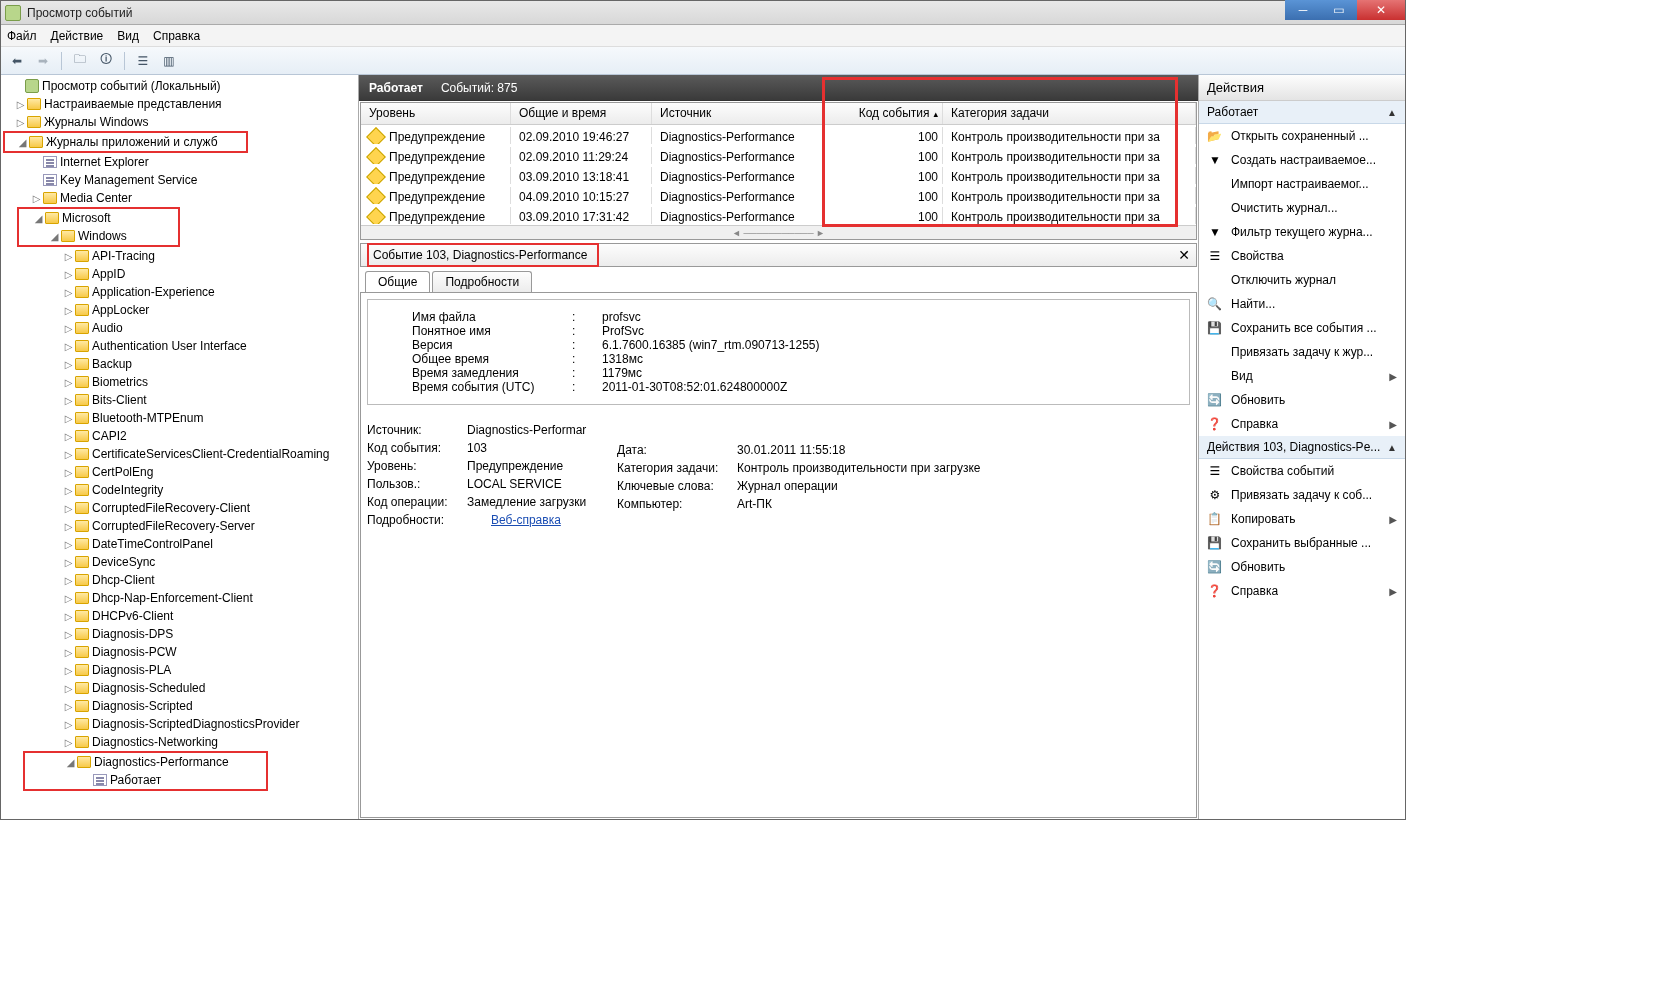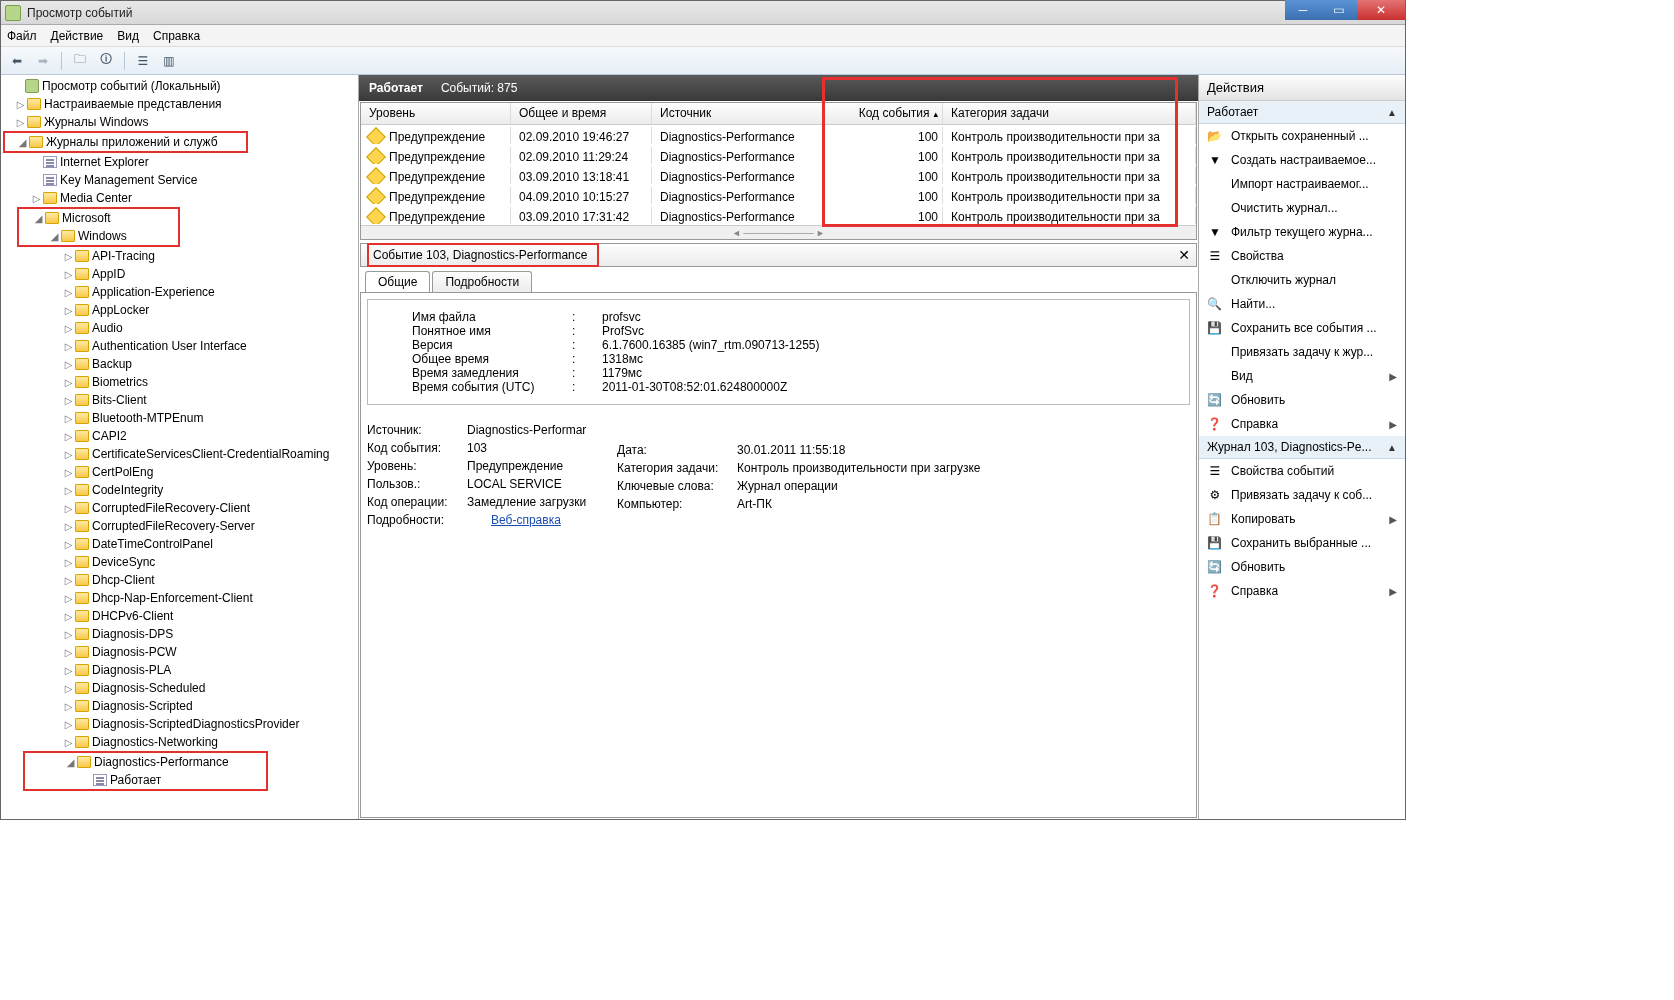--- a/index.html
+++ b/index.html
@@ -304,21 +304,21 @@
     </div>
 
     <div class="center-pane">
       <div class="grid-header">
         <span class="bold">Работает</span>
         <span>Событий: 875</span>
       </div>
       <div class="grid-wrap" style="position:relative;">
         <div class="grid-cols">
           <div class="gcol level">Уровень</div>
-          <div class="gcol date">Общее и время</div>
+          <div class="gcol date">Общие и время</div>
           <div class="gcol src">Источник</div>
           <div class="gcol id"><span>Код события</span><span class="sort-ind">▴</span></div>
           <div class="gcol cat">Категория задачи</div>
         </div>
         <div id="grid-rows">
             <div class="grow">
               <div class="gcol level">
                 <span class="warn-icon"></span>
                 <span>Предупреждение</span>
               </div>
@@ -546,21 +546,21 @@
           </div>
           <div class="act-item">
             <div class="left">
               <span class="act-icon">❓</span>
               <span>Справка</span>
             </div>
             <span class="arrow">▶</span>
           </div>
         </div>
       <div class="act-section">
-          <span>Журнал 103, Diagnostics-Pe...</span>
+          <span>Действия 103, Diagnostics-Pe...</span>
           <span class="collapse-up">▲</span>
         </div>
       <div id="actions-g2">
           <div class="act-item">
             <div class="left">
               <span class="act-icon">☰</span>
               <span>Свойства событий</span>
             </div>
           </div>
           <div class="act-item">

